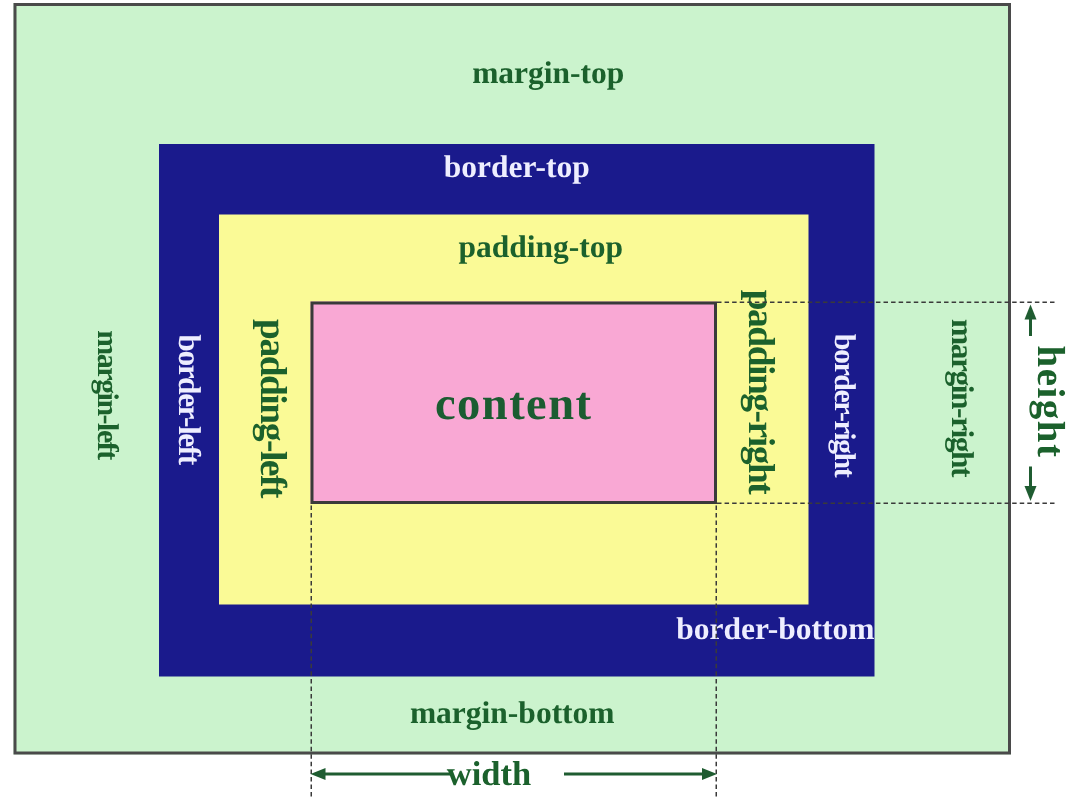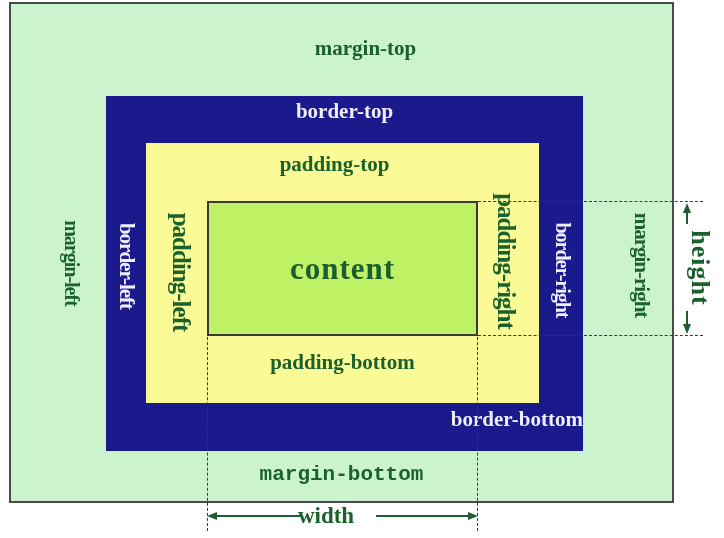--- a/index.html
+++ b/index.html
@@ -4,21 +4,21 @@
 <style>
   html,body{margin:0;padding:0;background:#ffffff;}
   .canvas{
     position:relative;width:724px;height:538px;background:#ffffff;overflow:hidden;
     font-family:"Liberation Serif", serif;font-weight:bold;
   }
   .rect{position:absolute;box-sizing:border-box;}
   .margin-rect{left:9px;top:2px;width:665px;height:501px;background:#cbf3cd;border:2px solid #4a4a4a;}
   .border-rect{left:106px;top:96px;width:477px;height:355px;background:#1a1a8c;}
   .padding-rect{left:146px;top:143px;width:393px;height:260px;background:#fafa96;}
-  .content-rect{left:207px;top:201px;width:271px;height:135px;background:#bef264;border:2px solid #3a3a3a;
+  .content-rect{left:207px;top:201px;width:271px;height:135px;background:#f9a8d4;border:2px solid #3a3a3a;
     display:flex;align-items:center;justify-content:center;}
   .content-text{font-size:31px;color:#1b5c31;letter-spacing:1px;}
   .hlabel{position:absolute;text-align:center;color:#1b612c;font-size:21px;line-height:22px;}
   .hlabel.on-navy{color:#eeeeff;}
   .vlabel{position:absolute;writing-mode:vertical-rl;color:#1b612c;white-space:nowrap;
     transform:translate(-50%,-50%);letter-spacing:-1px;}
   .vlabel.on-navy{color:#eeeeff;}
   .dash-h{position:absolute;height:0;border-top:1px dashed #3a3a3a;}
   .dash-v{position:absolute;width:0;border-left:1px dashed #3a3a3a;}
   .aline-h{position:absolute;height:2px;background:#1f5c31;}
@@ -39,24 +39,23 @@
 
   <div class="rect margin-rect"></div>
   <div class="rect border-rect"></div>
   <div class="rect padding-rect"></div>
   <div class="rect content-rect">
     <span class="content-text">content</span>
   </div>
 
   <div class="hlabel" style="left:9px;width:665px;top:37px;margin-left:24px;">margin-top</div>
   <div class="hlabel on-navy" style="left:106px;width:477px;top:100px;">border-top</div>
-  <div class="hlabel" style="left:138px;width:393px;top:153px;">padding-top</div>
-  <div class="hlabel" style="left:146px;width:393px;top:351px;">padding-bottom</div>
+  <div class="hlabel" style="left:164px;width:393px;top:153px;">padding-top</div>
   <div class="hlabel on-navy" style="left:106px;width:477px;top:408px;text-align:right;">border-bottom</div>
-  <div class="hlabel" style="left:9px;width:665px;top:464px;font-family:Liberation Mono, monospace;">margin-bottom</div>
+  <div class="hlabel" style="left:9px;width:665px;top:464px;">margin-bottom</div>
 
   <div class="vlabel" style="left:71px;top:263px;font-size:20px;">margin-left</div>
   <div class="vlabel on-navy" style="left:126px;top:266px;font-size:21px;">border-left</div>
   <div class="vlabel" style="left:181px;top:272px;font-size:25px;">padding-left</div>
   <div class="vlabel" style="left:506px;top:261px;font-size:25px;">padding-right</div>
   <div class="vlabel on-navy" style="left:562px;top:270px;font-size:20px;">border-right</div>
   <div class="vlabel" style="left:641px;top:265px;font-size:21px;">margin-right</div>
 
   <div class="dash-h" style="left:478px;top:201px;width:225px;"></div>
   <div class="dash-h" style="left:478px;top:335px;width:225px;"></div>

